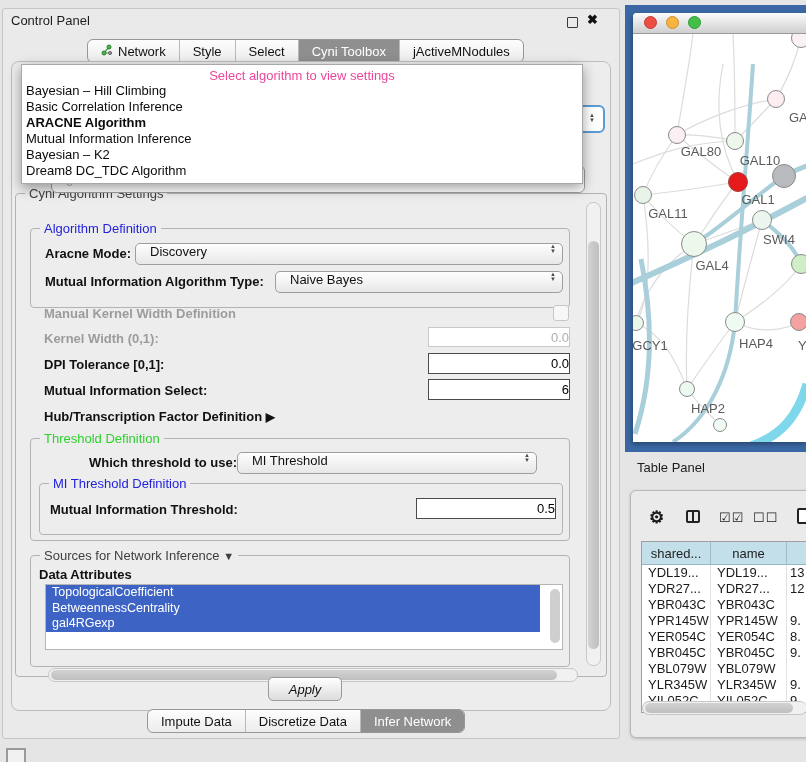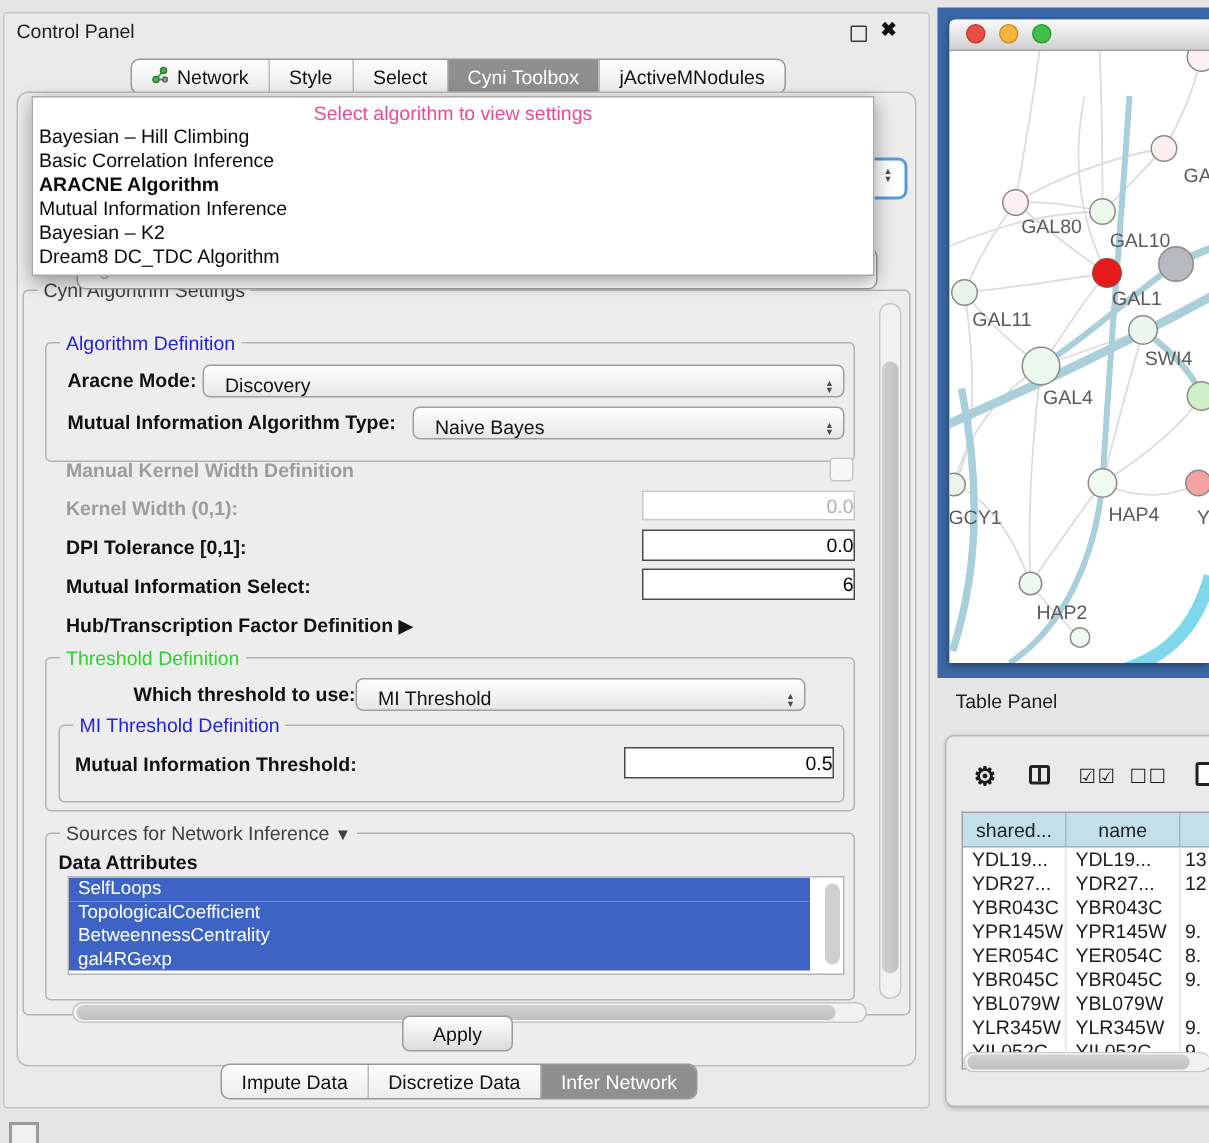--- a/index.html
+++ b/index.html
@@ -45,21 +45,21 @@
   .group{border:1px solid #b3b3b3;border-radius:4px;}
   .legend{position:absolute;top:-8px;left:9px;background:#ededed;padding:0 4px;font-size:13px;}
   .legend.blue{color:#2222dd;}
   .legend.green{color:#2ed02e;}
   .legend.black{color:#404040;}
 
   .lbl{font-size:13px;font-weight:bold;color:#111;white-space:nowrap;}
   .lbl.dis{color:#9c9c9c;}
 
   .combo{background:linear-gradient(#fefefe,#e7e7e7);border:1px solid #9e9e9e;border-radius:5px;
-    height:22px;box-sizing:border-box;display:flex;align-items:flex-end;}
+    height:22px;box-sizing:border-box;display:flex;align-items:flex-start;}
   .combo .ctext{font-size:13px;color:#111;padding-left:14px;flex:1;}
   .arrows{display:flex;flex-direction:column;align-items:center;justify-content:center;
     width:18px;line-height:5px;color:#4d4d4d;font-size:6px;}
 
   .field{position:absolute;box-sizing:border-box;background:#fff;border:1px solid #c8c8c8;
     font-size:13px;text-align:right;padding:0 0;font-family:"Liberation Sans",sans-serif;}
   .field.dark{border:1.5px solid #4a4a4a;color:#000;}
   .field.dis{color:#aeaeae;}
 
   .checkbox{width:14px;height:14px;border:1.5px solid #c6c6c6;border-radius:3px;background:#f7f7f7;}
@@ -70,21 +70,21 @@
     border-radius:6px;}
   .htrack{background:#f1f1f1;border:1px solid #c7c7c7;border-radius:7px;}
   .hthumb{position:absolute;top:1px;bottom:1px;background:linear-gradient(#d2d2d2,#bfbfbf);border-radius:6px;}
 
   
   #attr-list{background:#fff;border:1px solid #b5b5b5;overflow:hidden;}
   .attr-item{height:15.5px;line-height:15.5px;font-size:12.5px;color:#fff;background:#3d64c5;
     padding-left:6px;}
 
   .button{background:linear-gradient(#ffffff,#dcdcdc);border:1px solid #9a9a9a;border-radius:5px;
-    font-size:13px;color:#111;display:flex;align-items:center;justify-content:center;}
+    font-size:13px;color:#111;display:flex;align-items:center;justify-content:center;font-style:italic;}
 
   
   #net-frame{left:625px;top:5px;width:181px;height:447px;background:#3b68a4;}
   #net-window{left:8px;top:8px;width:173px;height:429px;background:#fff;border-radius:4px 0 0 0;
     overflow:hidden;box-shadow:-1px 2px 5px rgba(0,0,0,.35);}
   #net-titlebar{left:0;top:0;width:100%;height:20px;background:linear-gradient(#fbfbfb,#cfcfcf);
     border-bottom:1px solid #9a9a9a;}
   .light{width:13px;height:13px;border-radius:50%;top:3px;box-sizing:border-box;}
   #net-canvas{left:0;top:21px;width:173px;height:408px;background:#fff;overflow:hidden;}
   .node{position:absolute;border:1px solid #8a8a8a;border-radius:50%;box-sizing:border-box;}
@@ -237,21 +237,20 @@
         </div>
       </div>
 
       <div class="abs group" style="left:14px;top:361px;width:538px;height:110px;">
         <span class="legend black">
           <span>Sources for Network Inference</span>
           <span style="font-size:11px;"> ▼</span>
         </span>
         <div class="abs lbl" style="left:8px;top:11px;">Data Attributes</div>
         <div class="abs" id="attr-list" style="left:14px;top:28px;width:516px;height:64px;">
-          <div class="attr-item" style="width:488px;">SelfLoops</div>
           <div class="attr-item" style="width:488px;">TopologicalCoefficient</div>
           <div class="attr-item" style="width:488px;">BetweennessCentrality</div>
           <div class="attr-item" style="width:488px;">gal4RGexp</div>
           <div class="abs" style="right:2px;top:4px;width:10px;height:54px;background:#cfcfcf;border-radius:5px;"></div>
         </div>
       </div>
 
       <div class="abs htrack" style="left:32px;top:474px;width:528px;height:12px;">
         <div class="hthumb" style="left:2px;width:506px;"></div>
       </div>

